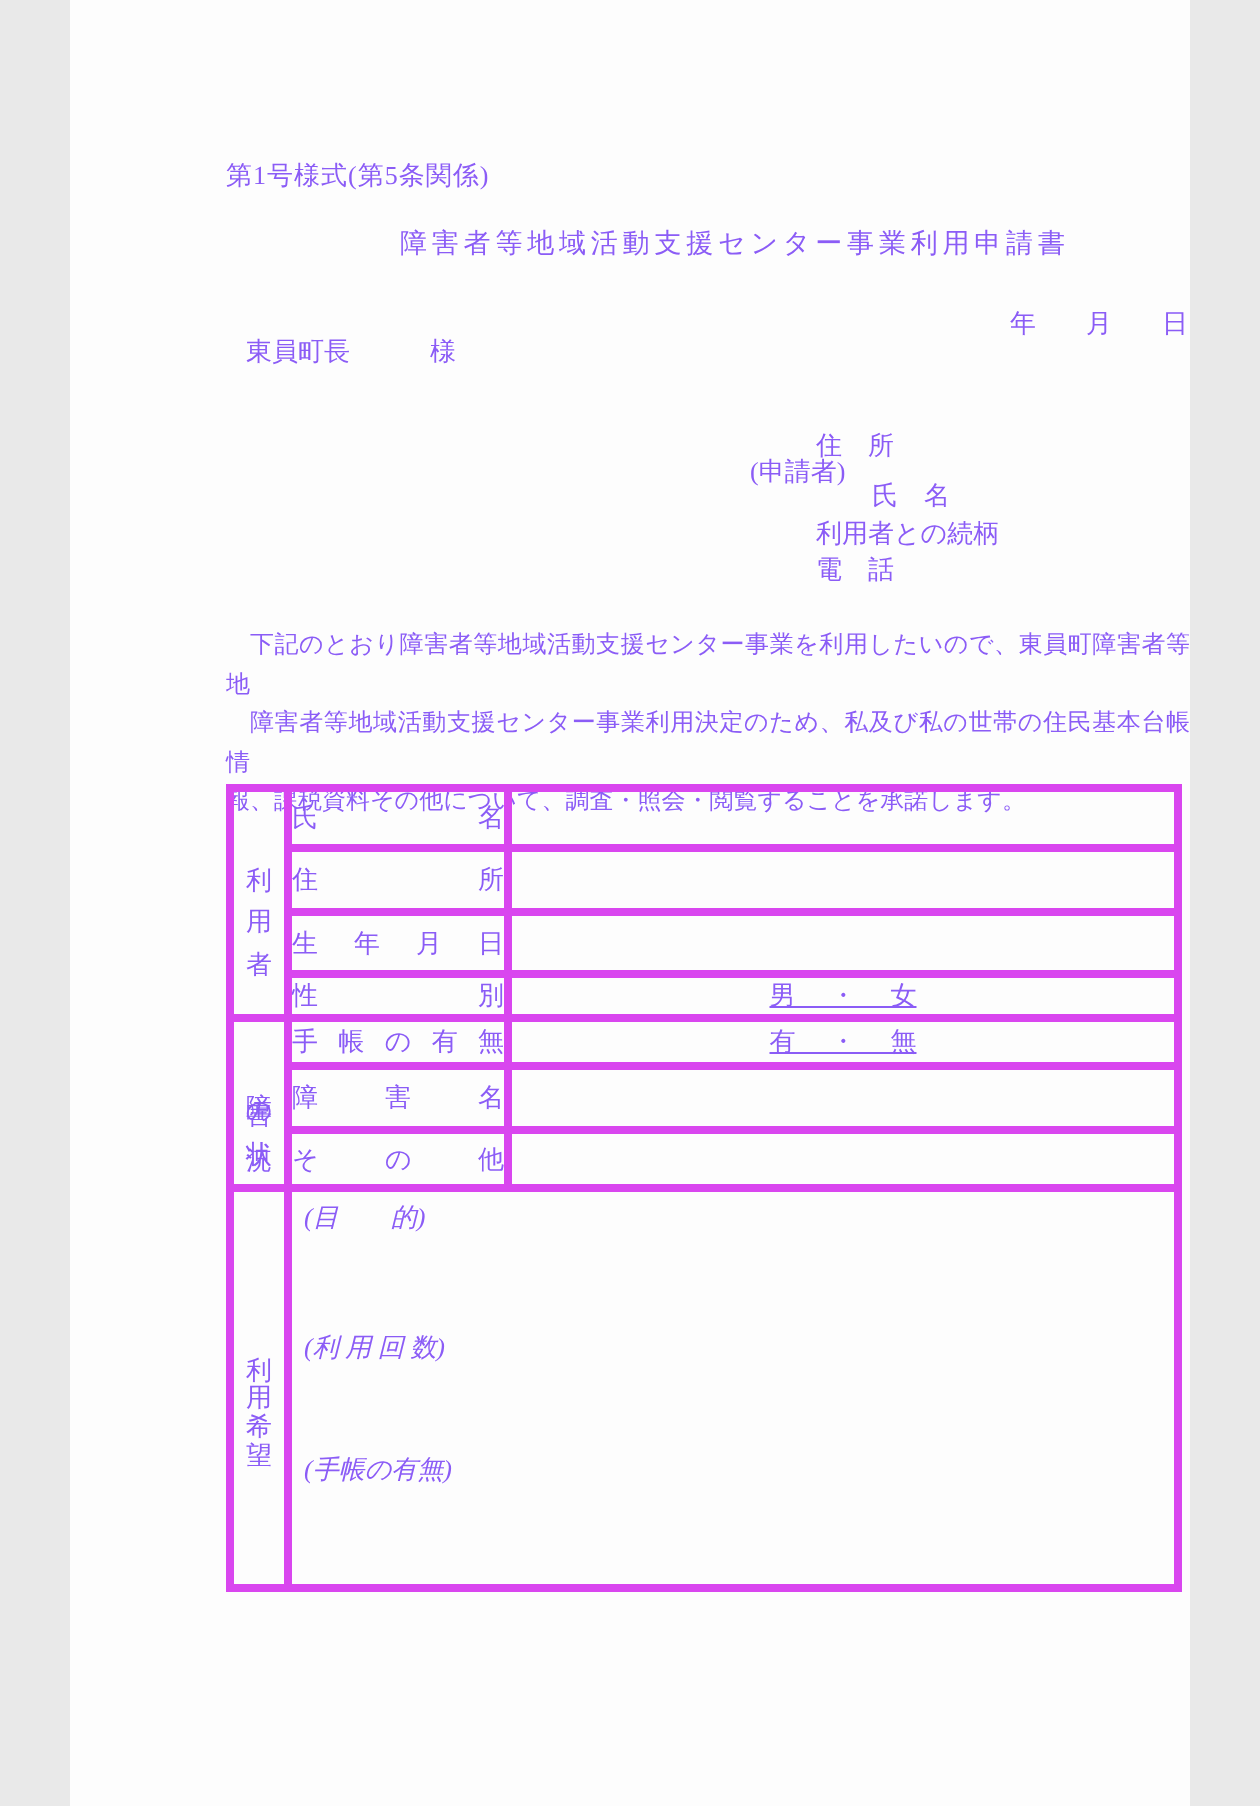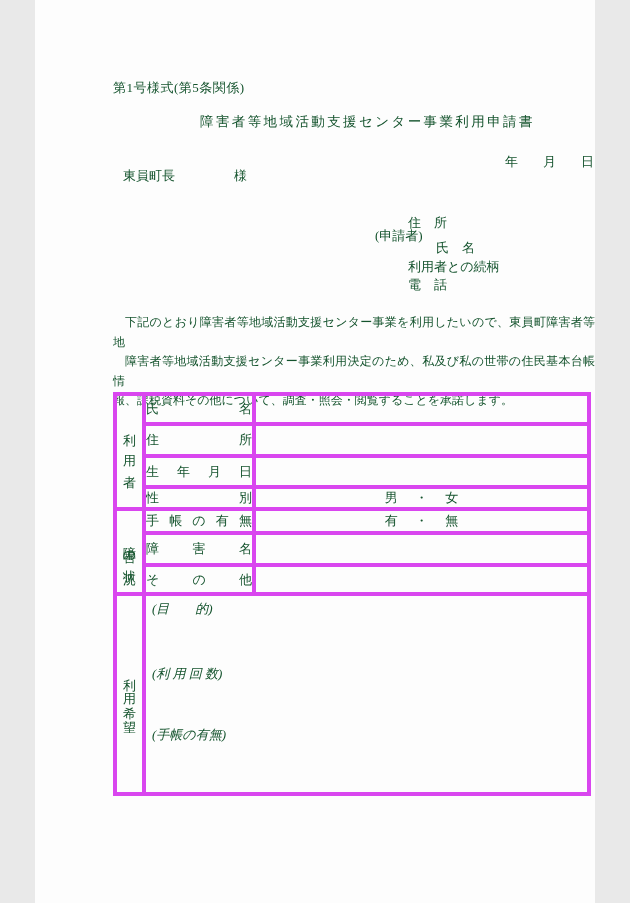--- a/index.html
+++ b/index.html
@@ -3,41 +3,41 @@
 <meta charset="utf-8">
 <style>
   html,body { margin:0; padding:0; background:#e9e9e9; }
   .page {
     position: relative;
     width: 560px;
     height: 903px;
     margin: 0 auto;
     background: #fdfdfd;
     font-family: "Liberation Serif", "DejaVu Serif", serif;
-    color: #14532d;
+    color: #8b5cf6;
     overflow: hidden;
   }
   .form-number {
     position: absolute; left: 78px; top: 81px;
     font-size: 13px; line-height: 13px; letter-spacing: 0.5px;
   }
   .doc-title {
     position: absolute; left: 165px; top: 115px;
     font-size: 13.5px; line-height: 14px; letter-spacing: 2.4px;
     white-space: nowrap;
   }
   .date-line {
     position: absolute; left: 470px; top: 155px;
     font-size: 13px; line-height: 13px;
     display: flex; gap: 25px; white-space: nowrap;
   }
   .addressee {
     position: absolute; left: 88px; top: 169px;
     font-size: 13px; line-height: 13px;
-    display: flex; gap: 59px; white-space: nowrap;
+    display: flex; gap: 40px; white-space: nowrap;
   }
   .applicant-label {
     position: absolute; left: 340px; top: 189px;
     font-size: 13px; line-height: 13px; margin-top: 40px;
   }
   .applicant-fields {
     position: absolute; left: 373px; top: 214px;
     font-size: 13px;
   }
   .af { line-height: 18px; white-space: nowrap; }
@@ -59,21 +59,21 @@
   }
   .app-table td { border: 4px solid #d946ef; padding: 0; overflow: hidden; }
   .h30 { height: 30px; } .h32 { height: 32px; } .h31 { height: 31px; margin-top: 44px; }
   .h22 { height: 22px; } .h24 { height: 24px; } .h29 { height: 29px; }
   .h196 { height: 196px; }
   .lbl {
     text-align: justify; text-align-last: justify;
     padding: 0 8px; vertical-align: middle;
   }
   .val { vertical-align: middle; }
-  .choice { text-align: center; word-spacing: 14px; }
+  .choice { text-align: center; word-spacing: 14px; text-decoration: underline; }
   .vhead { text-align: center; vertical-align: middle; }
   .vtxt {
     writing-mode: vertical-rl; text-orientation: upright;
     display: inline-block; line-height: 1;
   }
   .ls-user { letter-spacing: 21px; margin-top: 10px; }
   .ls-dis  { letter-spacing: 3px;  margin-top: 2px; }
   .ls-wish { letter-spacing: 14px; margin-top: 7px; }
   .bigcell { vertical-align: top; }
   .wish-wrap { position: relative; height: 196px; font-style: italic; }

